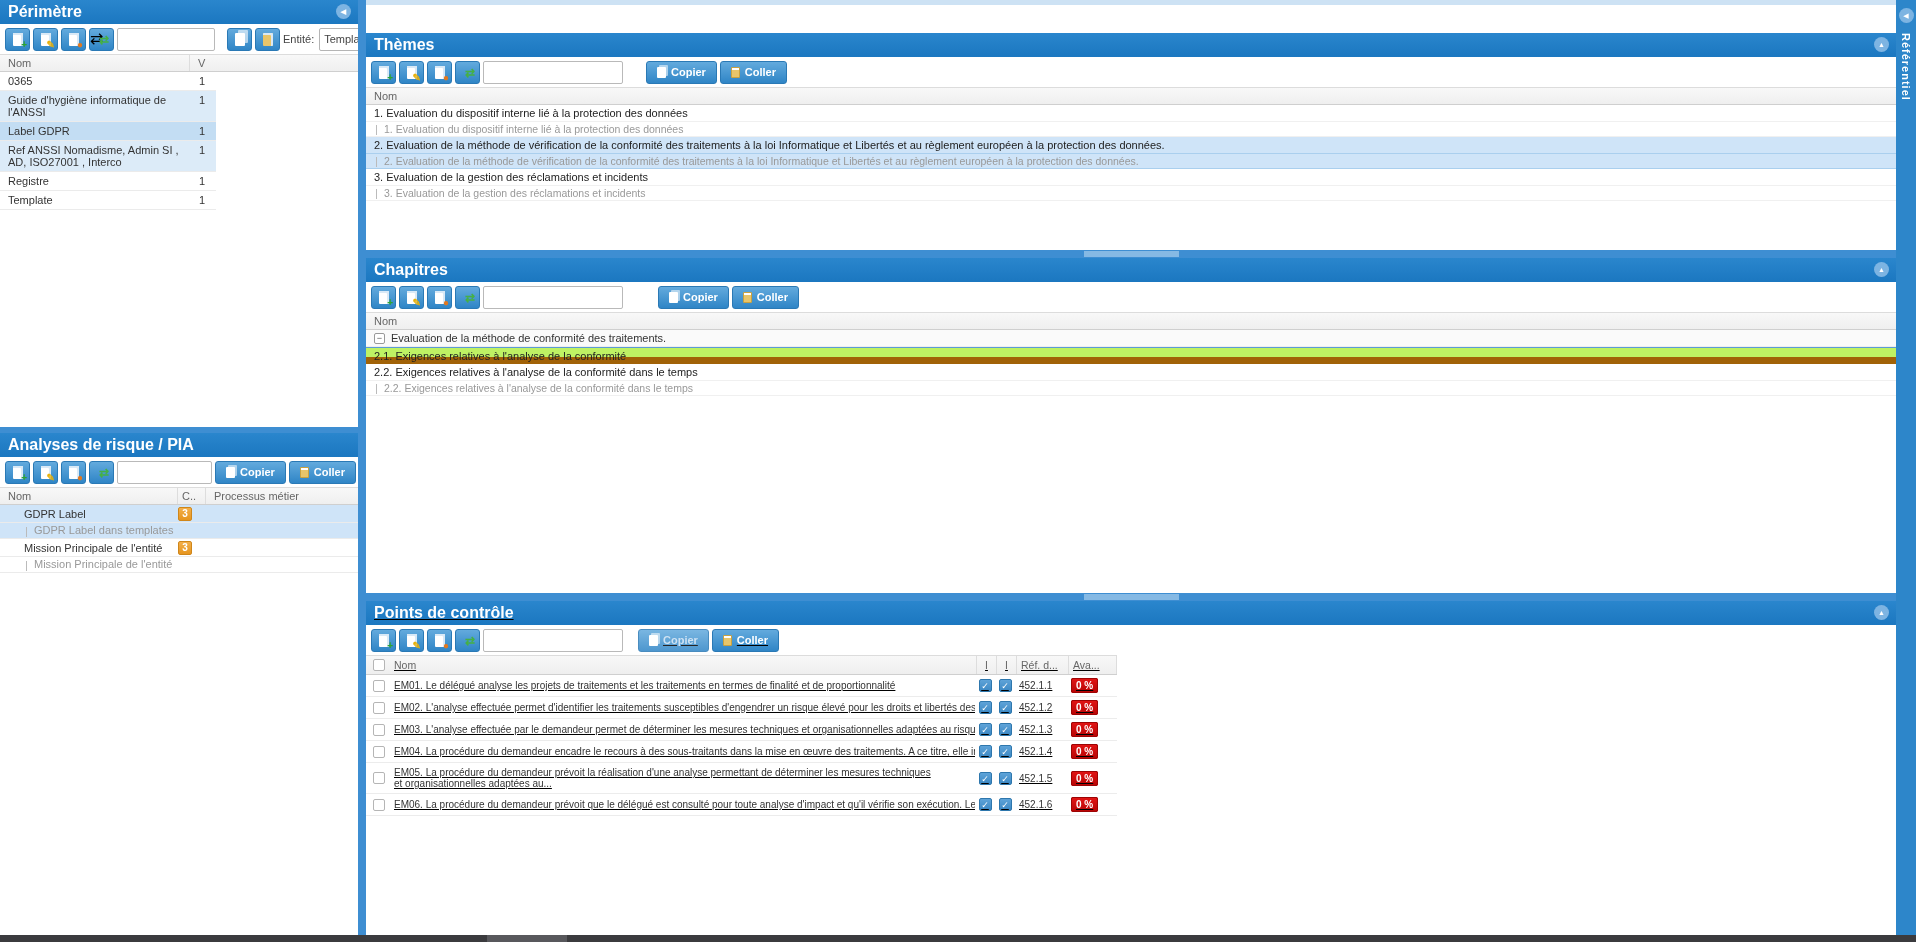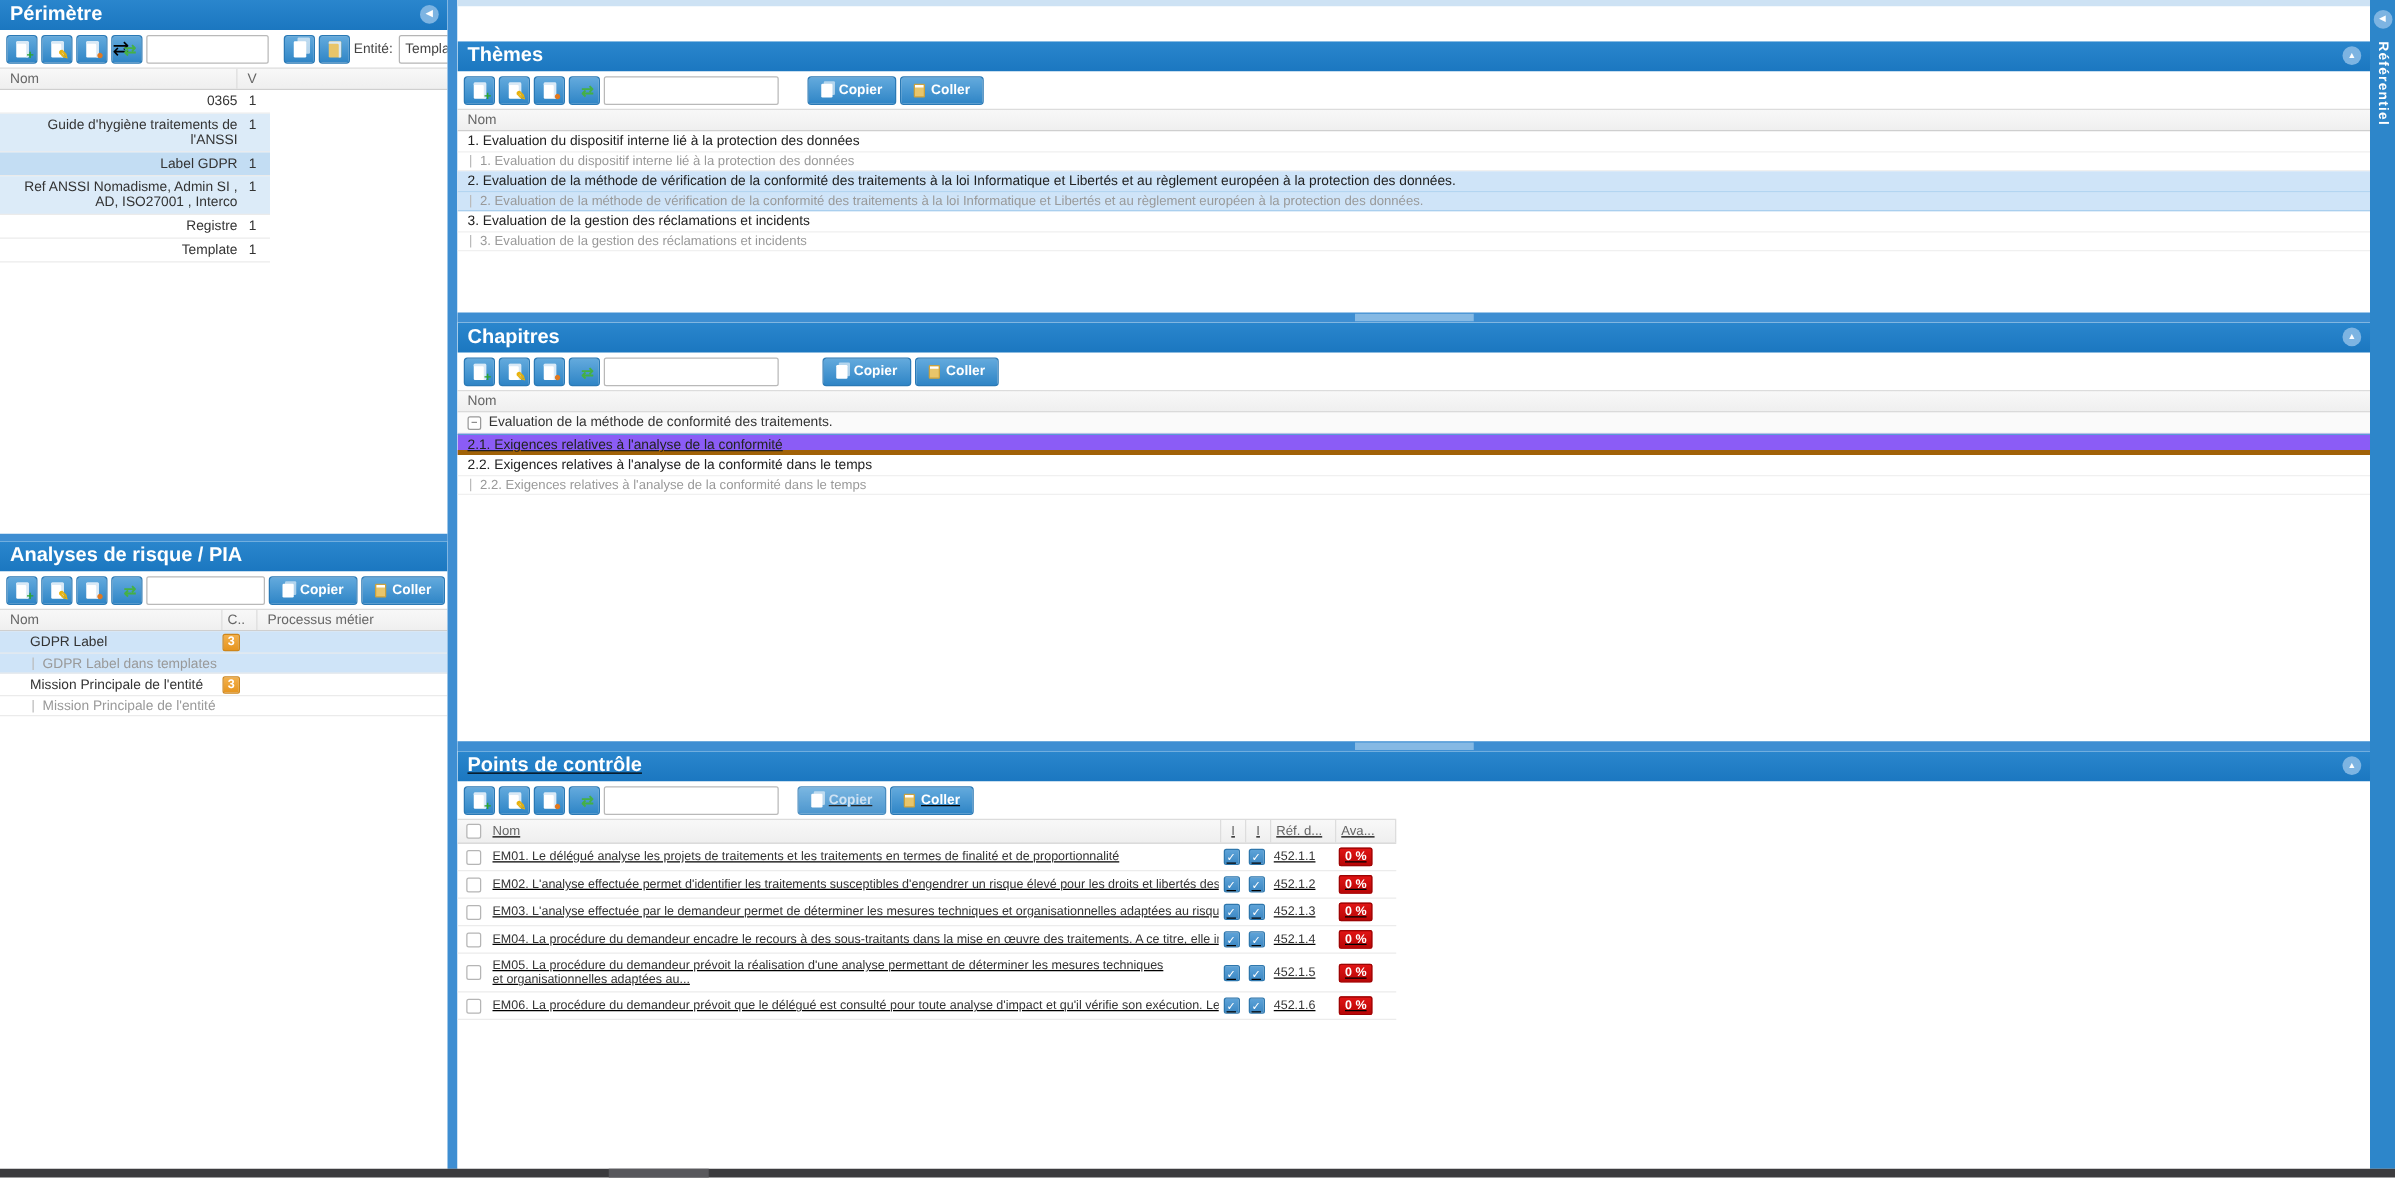--- a/index.html
+++ b/index.html
@@ -33,21 +33,21 @@
     box-shadow:inset 0 2px 0 #fff; }
   .btn.disabled { opacity:.85; } .btn.disabled span { color:#c7def1; }
   .grid-header { height:18px; background:linear-gradient(#f8f8f8,#efefef); border-top:1px solid #dcdcdc;
     border-bottom:1px solid #cfcfcf; color:#666; font-size:11px; display:flex; align-items:center; }
   .subbar { display:inline-block; width:1px; height:10px; background:#bbb; margin:0 7px 0 2px; vertical-align:middle; }
 
   
   .left-col { position:absolute; left:0; top:0; width:358px; height:935px; background:#fff; }
   .perimetre { position:absolute; left:0; top:0; width:358px; height:427px; overflow:hidden; }
   .p-grid .row { display:flex; font-size:11px; color:#333; border-bottom:1px solid #ebebeb; padding:3px 0; }
-  .p-grid .c-nom { width:190px; padding-left:8px; line-height:12px;text-align:right; }
+  .p-grid .c-nom { width:190px; padding-left:8px; line-height:12px; }
   .p-grid .c-v { width:26px; border-left:1px solid transparent; padding-left:8px; }
   .p-grid .row { width:216px; }
   .p-grid .row.alt { background:#dcebf8; }
   .p-grid .row.selected { background:#c3ddf3; }
   .gh-nom { width:190px; padding-left:8px; border-right:1px solid #ddd; align-self:stretch; display:flex; align-items:center;}
   .gh-v { padding-left:8px; }
   .entity-wrap { margin-left:auto; display:flex; align-items:center; gap:5px; }
   .entity-label { font-size:11px; color:#444; }
   .select { width:116px; height:23px; border:1px solid #b5b5b5; background:#fff; border-radius:2px;
     font-size:11px; color:#444; display:flex; align-items:center; padding:0 4px; position:relative; }
@@ -99,21 +99,21 @@
   .chapitres { position:absolute; left:0; top:258px; width:1530px; height:335px; overflow:hidden; }
   .points { position:absolute; left:0; top:601px; width:1530px; height:334px; overflow:hidden;text-decoration:underline; }
 
   .t-row { font-size:11px; color:#222; padding:2px 0 2px 8px; border-bottom:1px solid #f0f0f0; height:17px; }
   .t-row.sub { font-size:10.5px; height:15px; padding-top:1px; }
   .t-row.selected { background:#cfe4f8; border-color:#aacfee; }
   .group-row { font-size:11px; color:#333; padding:2px 0 2px 8px; height:17px; background:#fafafa;
     border-bottom:1px solid #eee; display:flex; align-items:center; gap:6px; }
   .minus-box { width:11px; height:11px; border:1px solid #999; background:#fff; border-radius:2px;
     font-size:9px; line-height:9px; text-align:center; color:#555; }
-  .c-row-selected { background:#8b5cf6; border-top:1px solid #5b9bd5; border-bottom:4px solid #a16207;text-decoration:underline; }
+  .c-row-selected { background:#bef264; border-top:1px solid #5b9bd5; border-bottom:7px solid #a16207; }
 
   
   .pt-gh { display:flex; align-items:center; height:18px; font-size:10.5px; color:#666; }
   .pt-col-cb { width:26px; display:flex; justify-content:center; align-self:stretch; align-items:center; }
   .pt-col-nom { width:585px; padding-left:2px; align-self:stretch; display:flex; align-items:center; border-right:1px solid #ddd; }
   .pt-col-i { width:20px; text-align:center; align-self:stretch; display:flex; align-items:center; justify-content:center; border-right:1px solid #ddd; }
   .pt-col-ref { width:52px; padding-left:4px; align-self:stretch; display:flex; align-items:center; border-right:1px solid #ddd; }
   .pt-col-ava { width:48px; padding-left:4px; align-self:stretch; display:flex; align-items:center; border-right:1px solid #ddd; }
   .pt-gh-wrap { border-bottom:1px solid #cfcfcf; border-top:1px solid #dcdcdc; background:linear-gradient(#f8f8f8,#efefef); width:751px; }
   .pt-row { display:flex; align-items:center; border-bottom:1px solid #ececec; width:751px;
@@ -179,21 +179,21 @@
       <div class="grid-header">
         <div class="gh-nom">Nom</div>
         <div class="gh-v">V</div>
       </div>
       <div class="p-grid">
         <div class="row">
             <div class="c-nom">0365</div>
             <div class="c-v">1</div>
           </div>
         <div class="row alt">
-            <div class="c-nom">Guide d'hygiène traitements de l'ANSSI</div>
+            <div class="c-nom">Guide d'hygiène informatique de l'ANSSI</div>
             <div class="c-v">1</div>
           </div>
         <div class="row selected">
             <div class="c-nom">Label GDPR</div>
             <div class="c-v">1</div>
           </div>
         <div class="row alt">
             <div class="c-nom">Ref ANSSI Nomadisme, Admin SI , AD, ISO27001 , Interco</div>
             <div class="c-v">1</div>
           </div>

